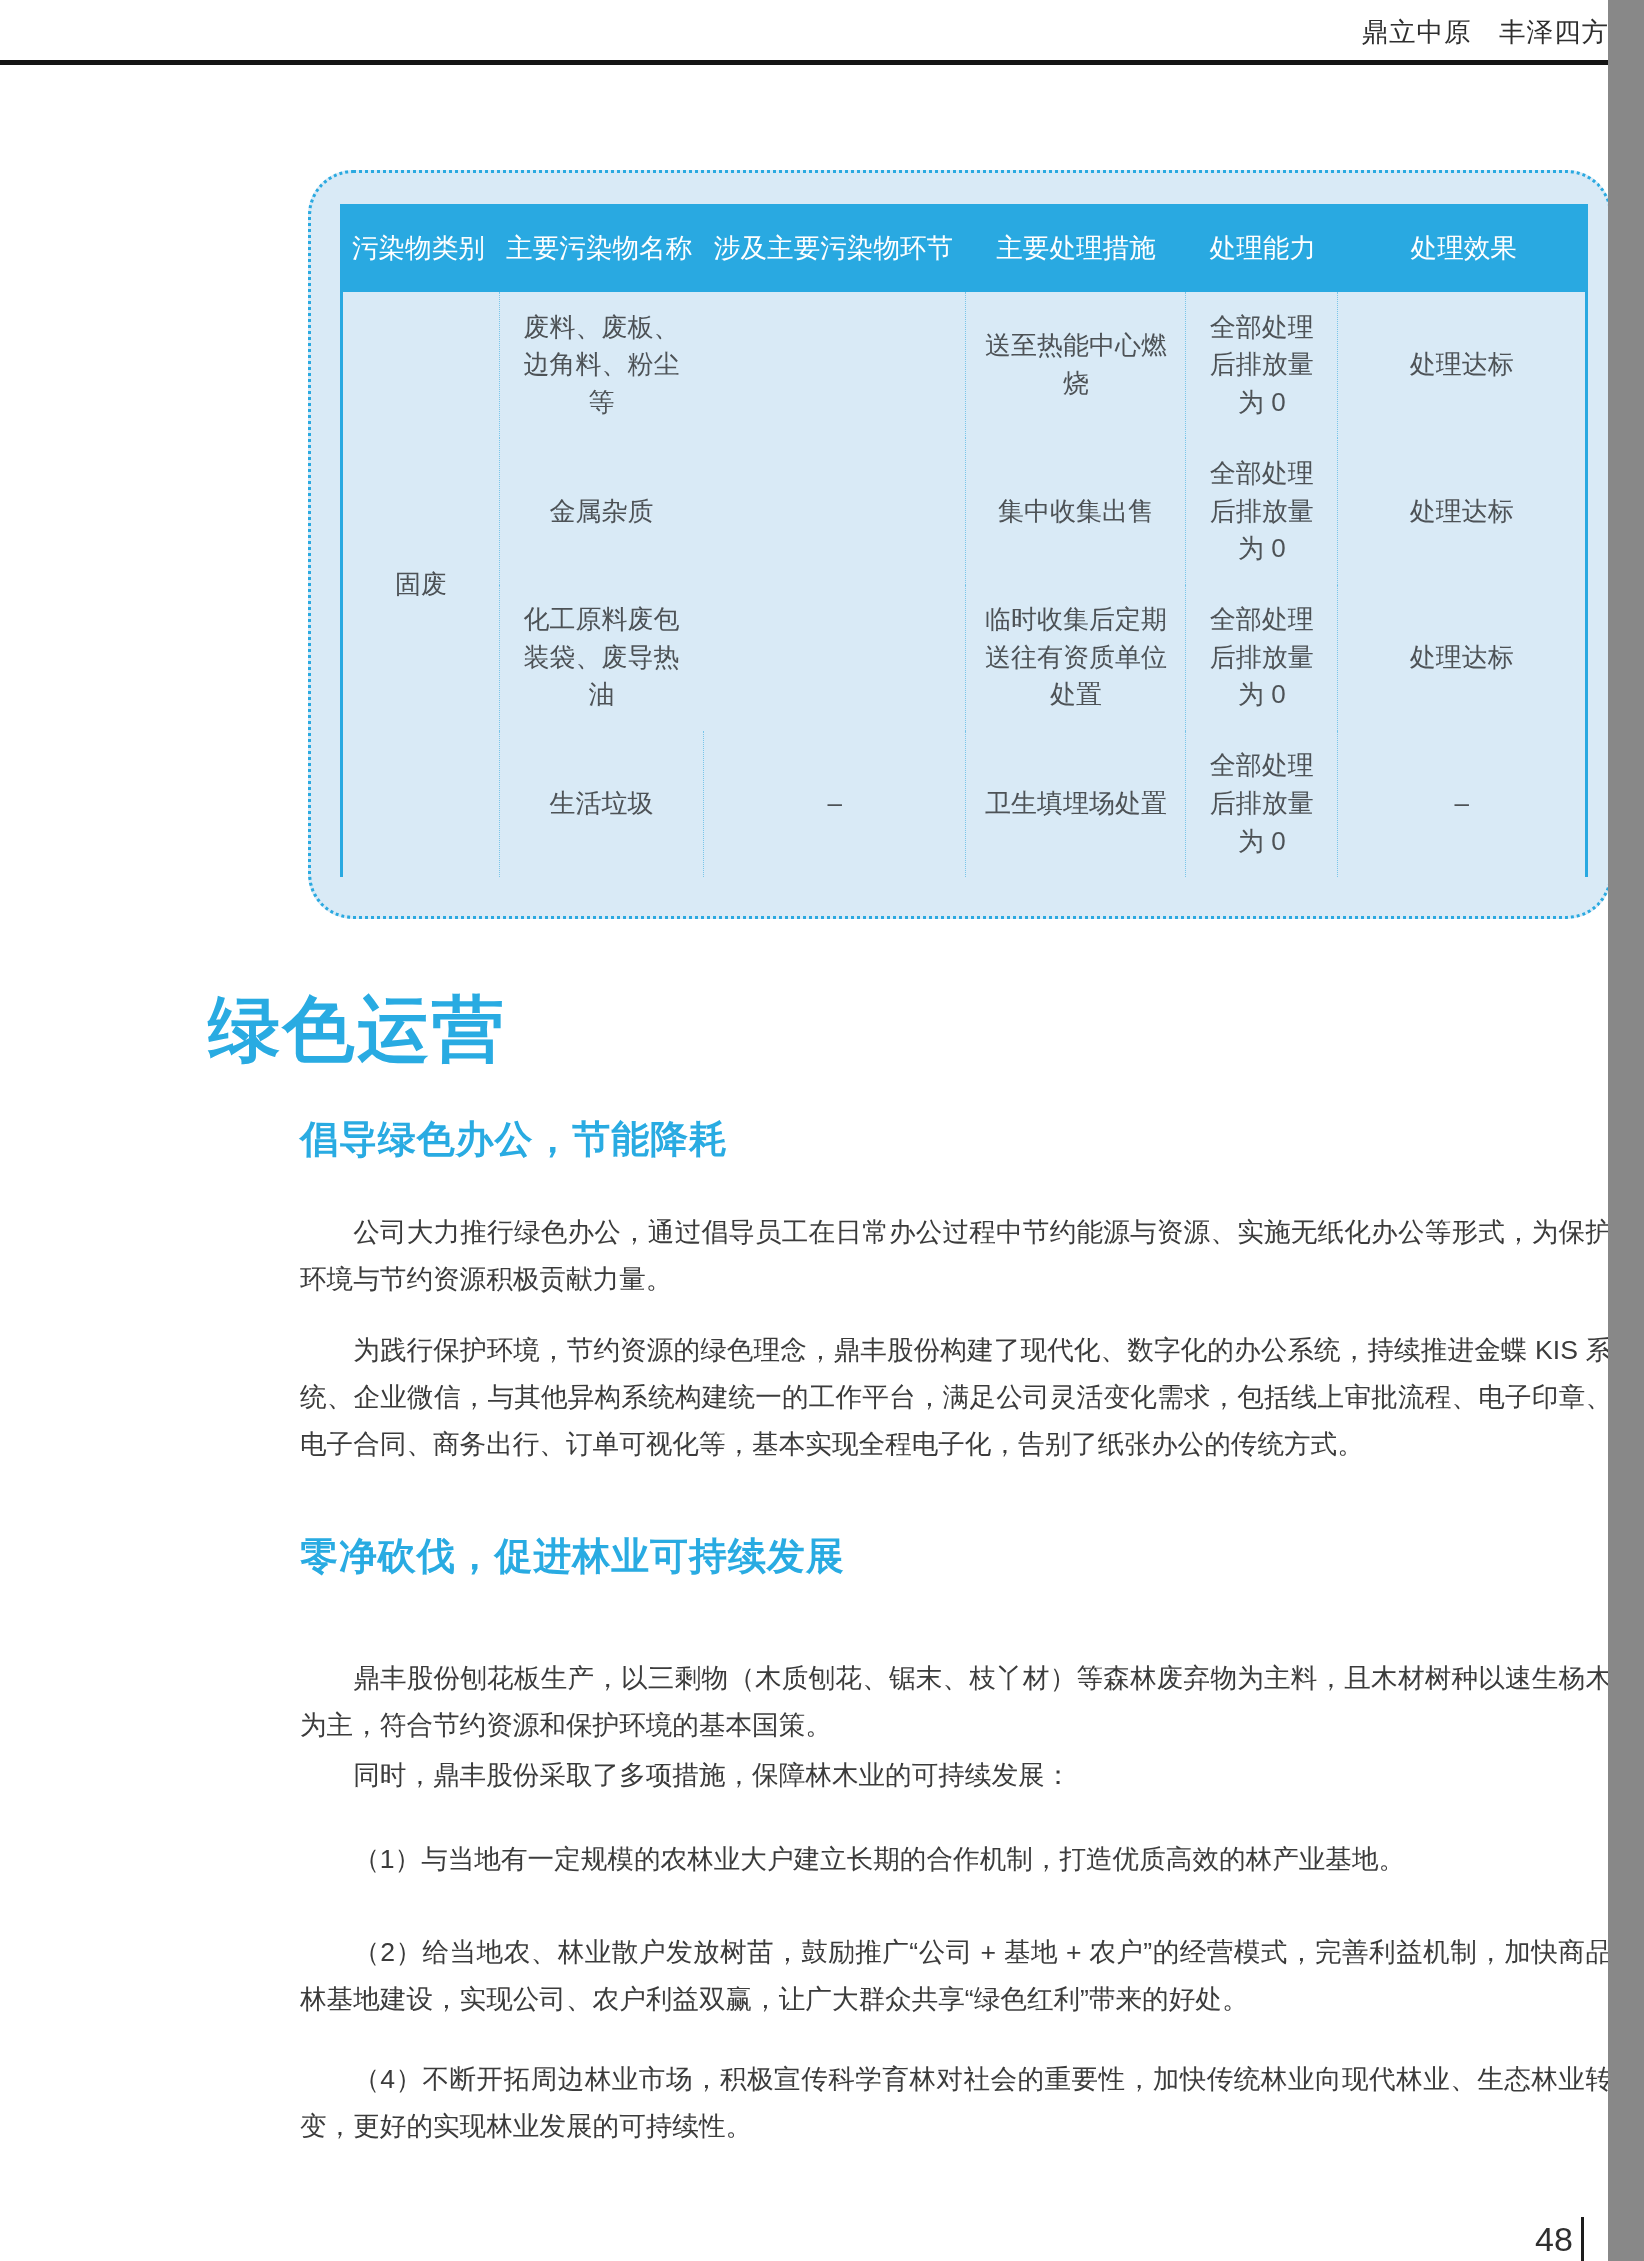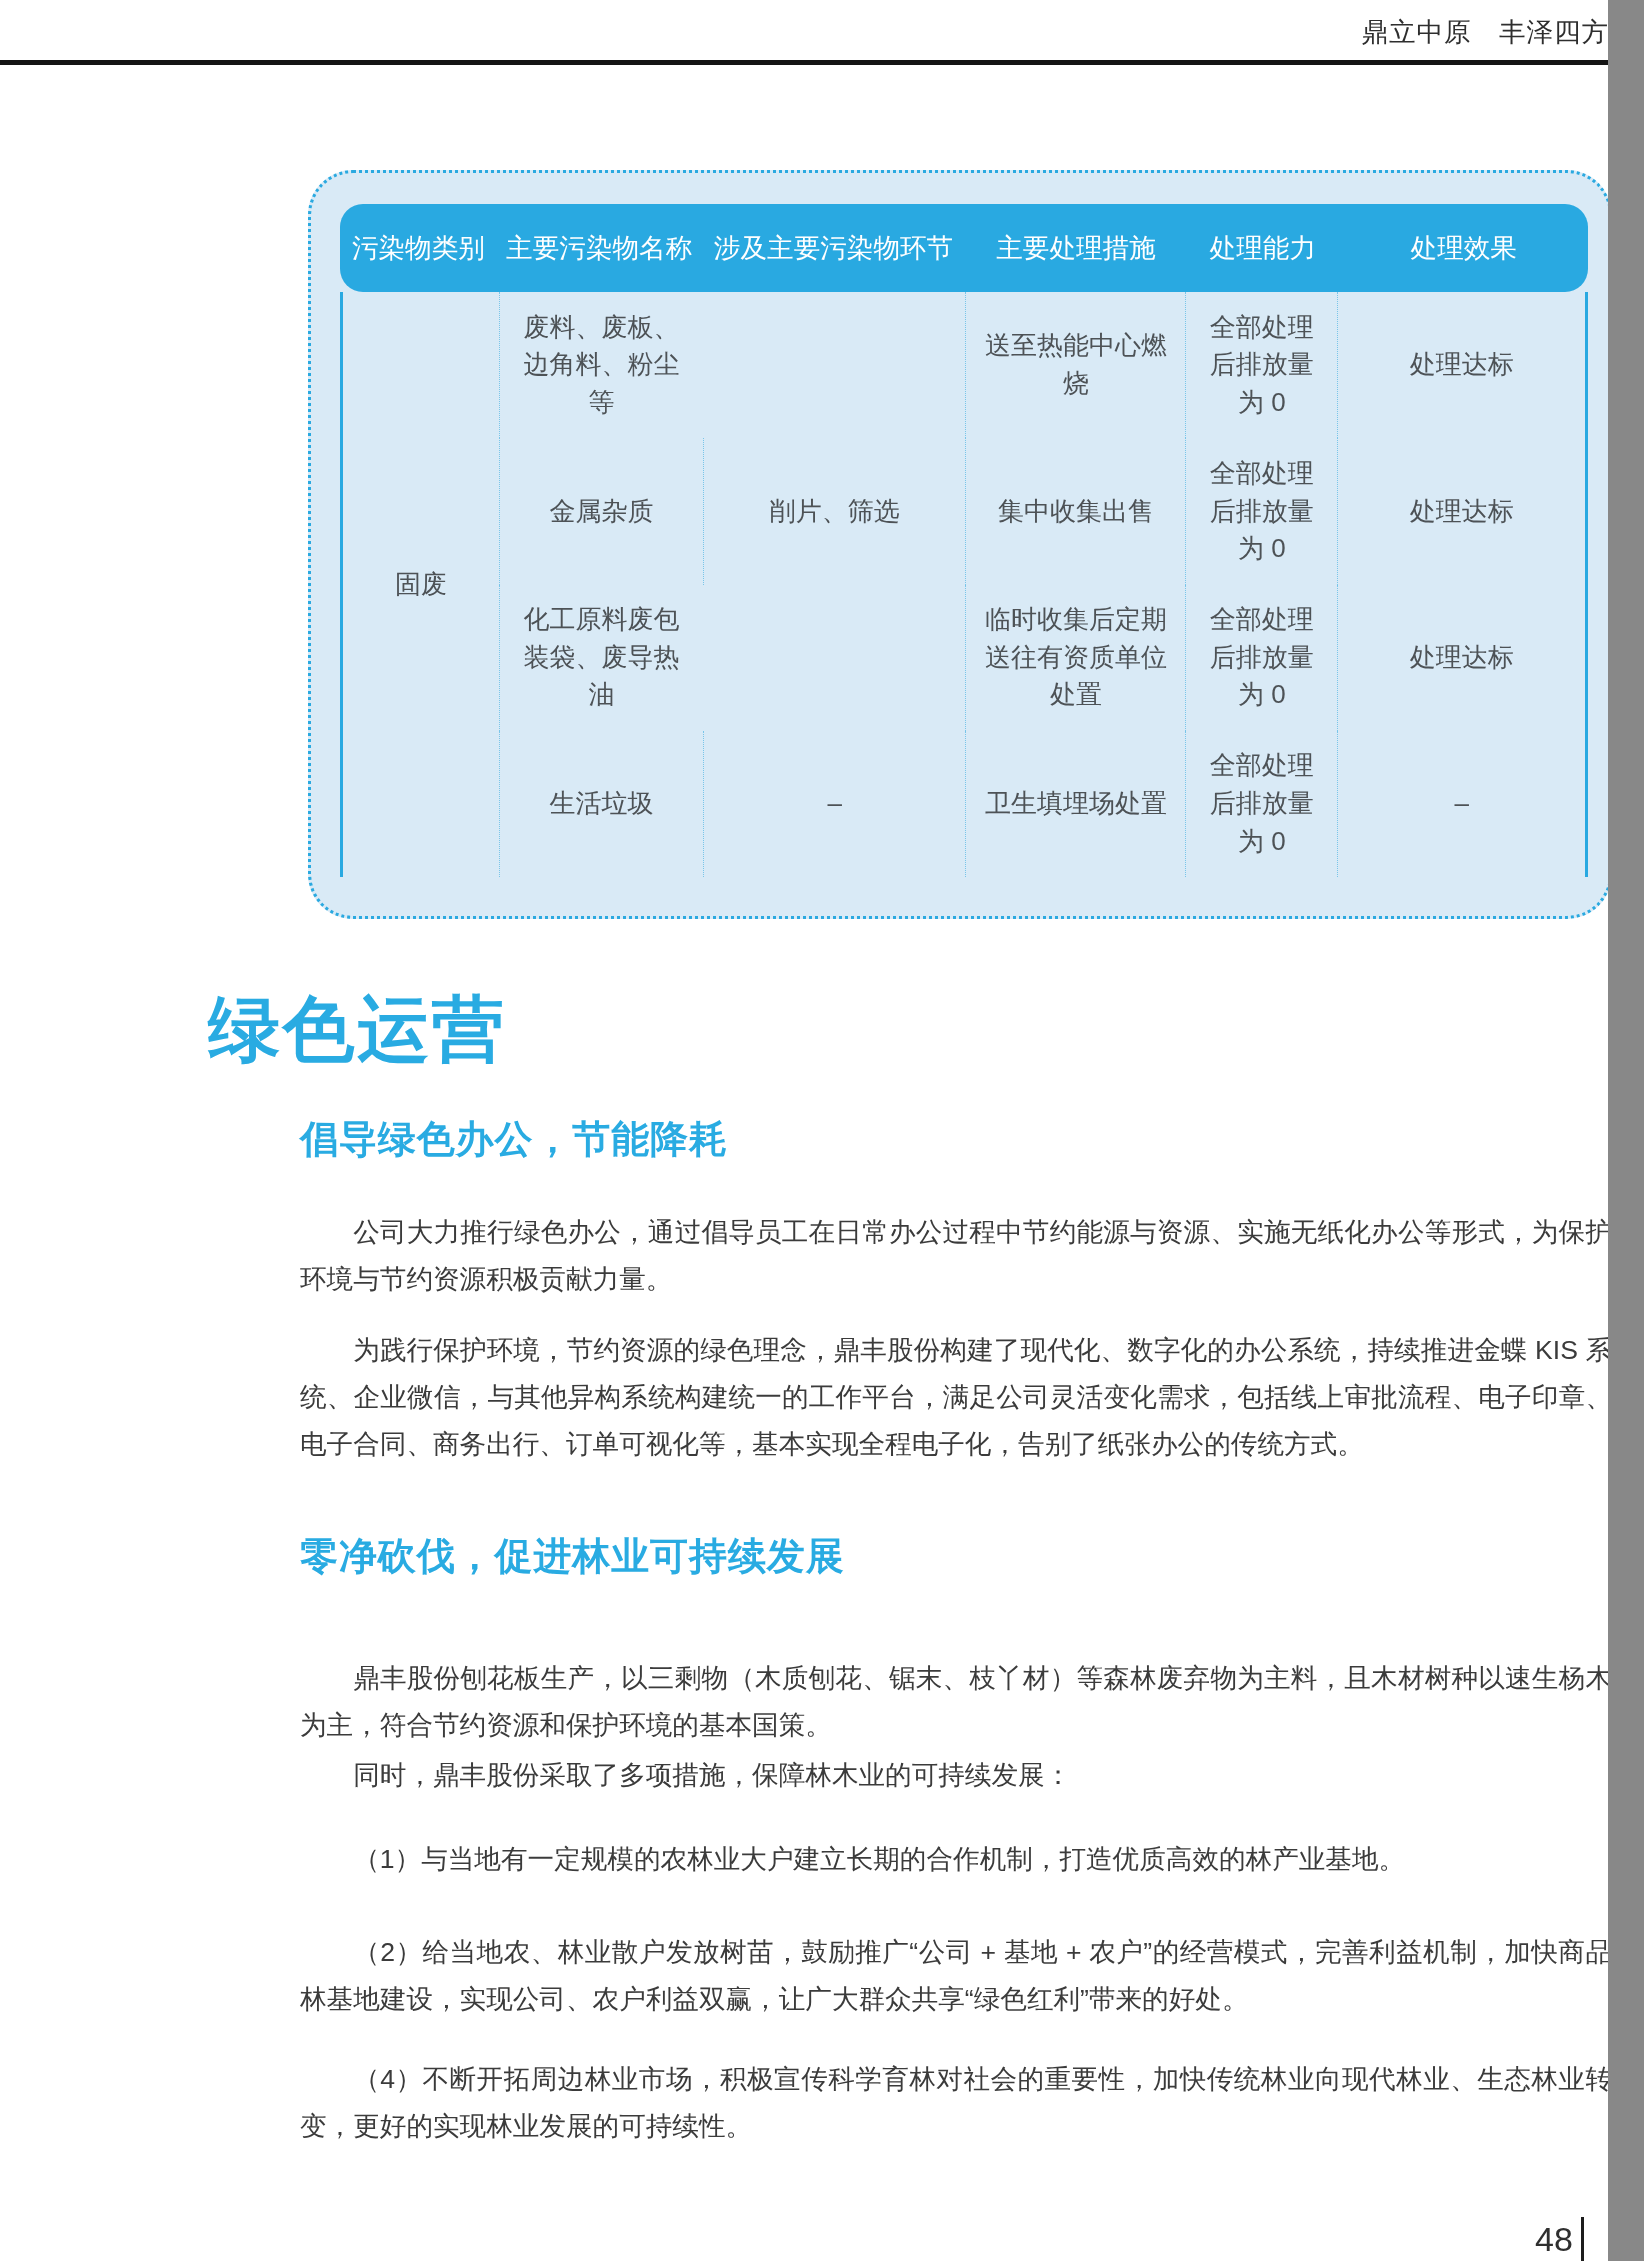--- a/index.html
+++ b/index.html
@@ -17,21 +17,21 @@
   .table-card {
     position:absolute; left:308px; top:170px; width:1304px; height:749px;
     box-sizing:border-box; background:#d9eaf6;
     border:3.4px dotted #2aa9e0; border-radius:45px;
     padding:31px 20.6px 39px 29px;
   }
   .pollutant-table { width:100%; height:100%; display:flex; flex-direction:column; }
   .thead {
     display:grid; grid-template-columns:183fr 239fr 308fr 258fr 178fr 291fr;
     background:#29a9e1; color:#ffffff; height:88px; flex:none;
-    align-items:center; text-align:center; font-size:26.6px;border-radius:23px;
+    align-items:center; text-align:center; font-size:26.6px;
   }
   .th { padding:0 5.1px; }
   .tbody {
     flex:1; display:grid; grid-template-columns:183fr 239fr 308fr 258fr 178fr 291fr;
     grid-template-rows:1fr 1fr 1fr 1fr;
     border-left:3.4px solid #29a9e1; border-right:3.4px solid #29a9e1;
     font-size:26px; color:#4d5256;
   }
   .td {
     display:flex; align-items:center; justify-content:center;
@@ -89,21 +89,20 @@
       </div>
       <div class="tbody">
         <div class="td cat">固废</div>
 
         <div class="td sep" style="grid-column:2;grid-row:1;">废料、废板、边角料、粉尘等</div>
         <div class="td sep" style="grid-column:4;grid-row:1;">送至热能中心燃烧</div>
         <div class="td sep" style="grid-column:5;grid-row:1;">全部处理后排放量为 0</div>
         <div class="td sep" style="grid-column:6;grid-row:1;">处理达标</div>
 
         <div class="td sep" style="grid-column:2;grid-row:2;">金属杂质</div>
-        <div class="td sep" style="grid-column:3;grid-row:2;">削片、筛选</div>
         <div class="td sep" style="grid-column:4;grid-row:2;">集中收集出售</div>
         <div class="td sep" style="grid-column:5;grid-row:2;">全部处理后排放量为 0</div>
         <div class="td sep" style="grid-column:6;grid-row:2;">处理达标</div>
 
         <div class="td sep" style="grid-column:2;grid-row:3;">化工原料废包装袋、废导热油</div>
         <div class="td sep" style="grid-column:4;grid-row:3;">临时收集后定期送往有资质单位处置</div>
         <div class="td sep" style="grid-column:5;grid-row:3;">全部处理后排放量为 0</div>
         <div class="td sep" style="grid-column:6;grid-row:3;">处理达标</div>
 
         <div class="td sep" style="grid-column:2;grid-row:4;">生活垃圾</div>

